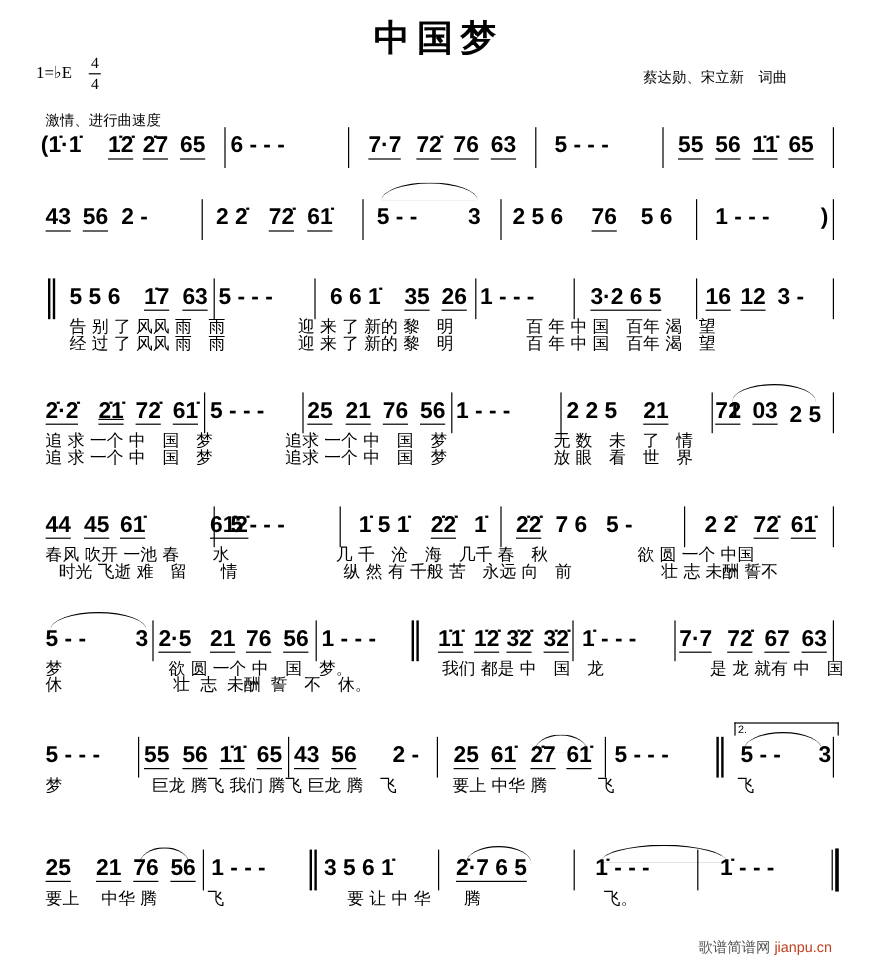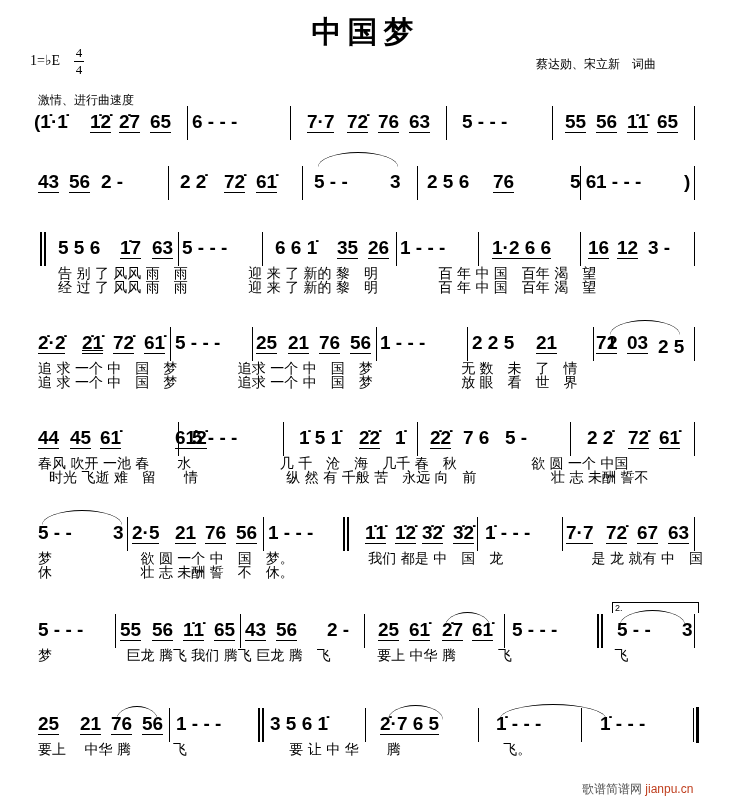--- a/index.html
+++ b/index.html
@@ -67,39 +67,39 @@
     <span class="tok u1" style="left: 38px; top: 0px;">43</span>
     <span class="tok u1" style="left: 69px; top: 0px;">56</span>
     <span class="tok" style="left: 101px; top: 0px;">2 -</span>
     <span class="tok" style="left: 180px; top: 0px;">2 2̇</span>
     <span class="tok u1" style="left: 224px; top: 0px;">72̇</span>
     <span class="tok u1" style="left: 256px; top: 0px;">61̇</span>
     <span class="tok" style="left: 314px; top: 0px;">5 - -</span>
     <span class="tok" style="left: 390px; top: 0px;">3</span>
     <span class="tok" style="left: 427px; top: 0px;">2 5 6</span>
     <span class="tok u1" style="left: 493px; top: 0px;">76</span>
-    <span class="tok" style="left: 534px; top: 0px; margin-left: 36px;">5 6</span>
+    <span class="tok" style="left: 534px; top: 0px;">5 6</span>
     <span class="tok" style="left: 596px; top: 0px;">1 - - -</span>
     <span class="tok" style="left: 684px; top: 0px;">)</span>
     <div class="bar" style="left: 168px; top: -6px;"></div>
     <div class="bar" style="left: 302px; top: -6px;"></div>
     <div class="bar" style="left: 417px; top: -6px;"></div>
     <div class="bar" style="left: 580px; top: -6px;"></div>
     <div class="bar" style="left: 694px; top: -6px;"></div>
   </div>
 <div class="system" style="top:238px">
     <span class="tok" style="left: 58px; top: 0px;">5 5 6</span>
     <span class="tok u1" style="left: 120px; top: 0px;">1̇7</span>
     <span class="tok u1" style="left: 152px; top: 0px;">63</span>
     <span class="tok" style="left: 182px; top: 0px;">5 - - -</span>
     <span class="tok" style="left: 275px; top: 0px;">6 6 1̇</span>
     <span class="tok u1" style="left: 337px; top: 0px;">35</span>
     <span class="tok u1" style="left: 368px; top: 0px;">26</span>
     <span class="tok" style="left: 400px; top: 0px;">1 - - -</span>
-    <span class="tok u1" style="left: 492px; top: 0px;">1·2 6 6</span>
+    <span class="tok u1" style="left: 492px; top: 0px;">3·2 6 5</span>
     <span class="tok u1" style="left: 588px; top: 0px;">16</span>
     <span class="tok u1" style="left: 617px; top: 0px;">12</span>
     <span class="tok" style="left: 648px; top: 0px;">3 -</span>
     <div class="bar" style="left: 396px; top: -6px;"></div>
     <div class="bar" style="left: 478px; top: -6px;"></div>
     <div class="bar" style="left: 580px; top: -6px;"></div>
     <div class="bar" style="left: 694px; top: -6px;"></div>
     <div class="bar" style="left: 178px; top: -6px;"></div>
     <div class="bar" style="left: 262px; top: -6px;"></div>
     <div class="bar dbl" style="left: 40px; top: -6px;"></div>
@@ -172,21 +172,21 @@
     <span class="tok u1" style="left: 606px; top: 0px;">72̇</span>
     <span class="tok u1" style="left: 637px; top: 0px;">67</span>
     <span class="tok u1" style="left: 668px; top: 0px;">63</span>
     <div class="bar" style="left: 127px; top: -6px;"></div>
     <div class="bar" style="left: 263px; top: -6px;"></div>
     <div class="bar" style="left: 477px; top: -6px;"></div>
     <div class="bar" style="left: 562px; top: -6px;"></div>
     <div class="bar" style="left: 694px; top: -6px;"></div>
     <div class="bar dbl" style="left: 343px; top: -6px;"></div>
     <div class="lyr" style="left: 38px; top: 28px;">梦　　　　　　 欲 圆 一个 中　国　梦。　　　　　 我们 都是 中　国　龙　　　　　　 是 龙 就有 中　国</div>
-    <div class="lyr" style="left: 38px; top: 42px;">休　　　　　　 壮 志 未酬 誓　不　休。</div>
+    <div class="lyr" style="left: 38px; top: 42px; font-family: Liberation Mono, monospace;">休　　　　　　 壮 志 未酬 誓　不　休。</div>
   </div>
 <div class="system" style="top:620px">
     <span class="tok" style="left: 38px; top: 0px;">5 - - -</span>
     <span class="tok u1" style="left: 120px; top: 0px;">55</span>
     <span class="tok u1" style="left: 152px; top: 0px;">56</span>
     <span class="tok u1" style="left: 183px; top: 0px;">1̇1̇</span>
     <span class="tok u1" style="left: 214px; top: 0px;">65</span>
     <span class="tok u1" style="left: 245px; top: 0px;">43</span>
     <span class="tok u1" style="left: 276px; top: 0px;">56</span>
     <span class="tok" style="left: 327px; top: 0px;">2 -</span>

